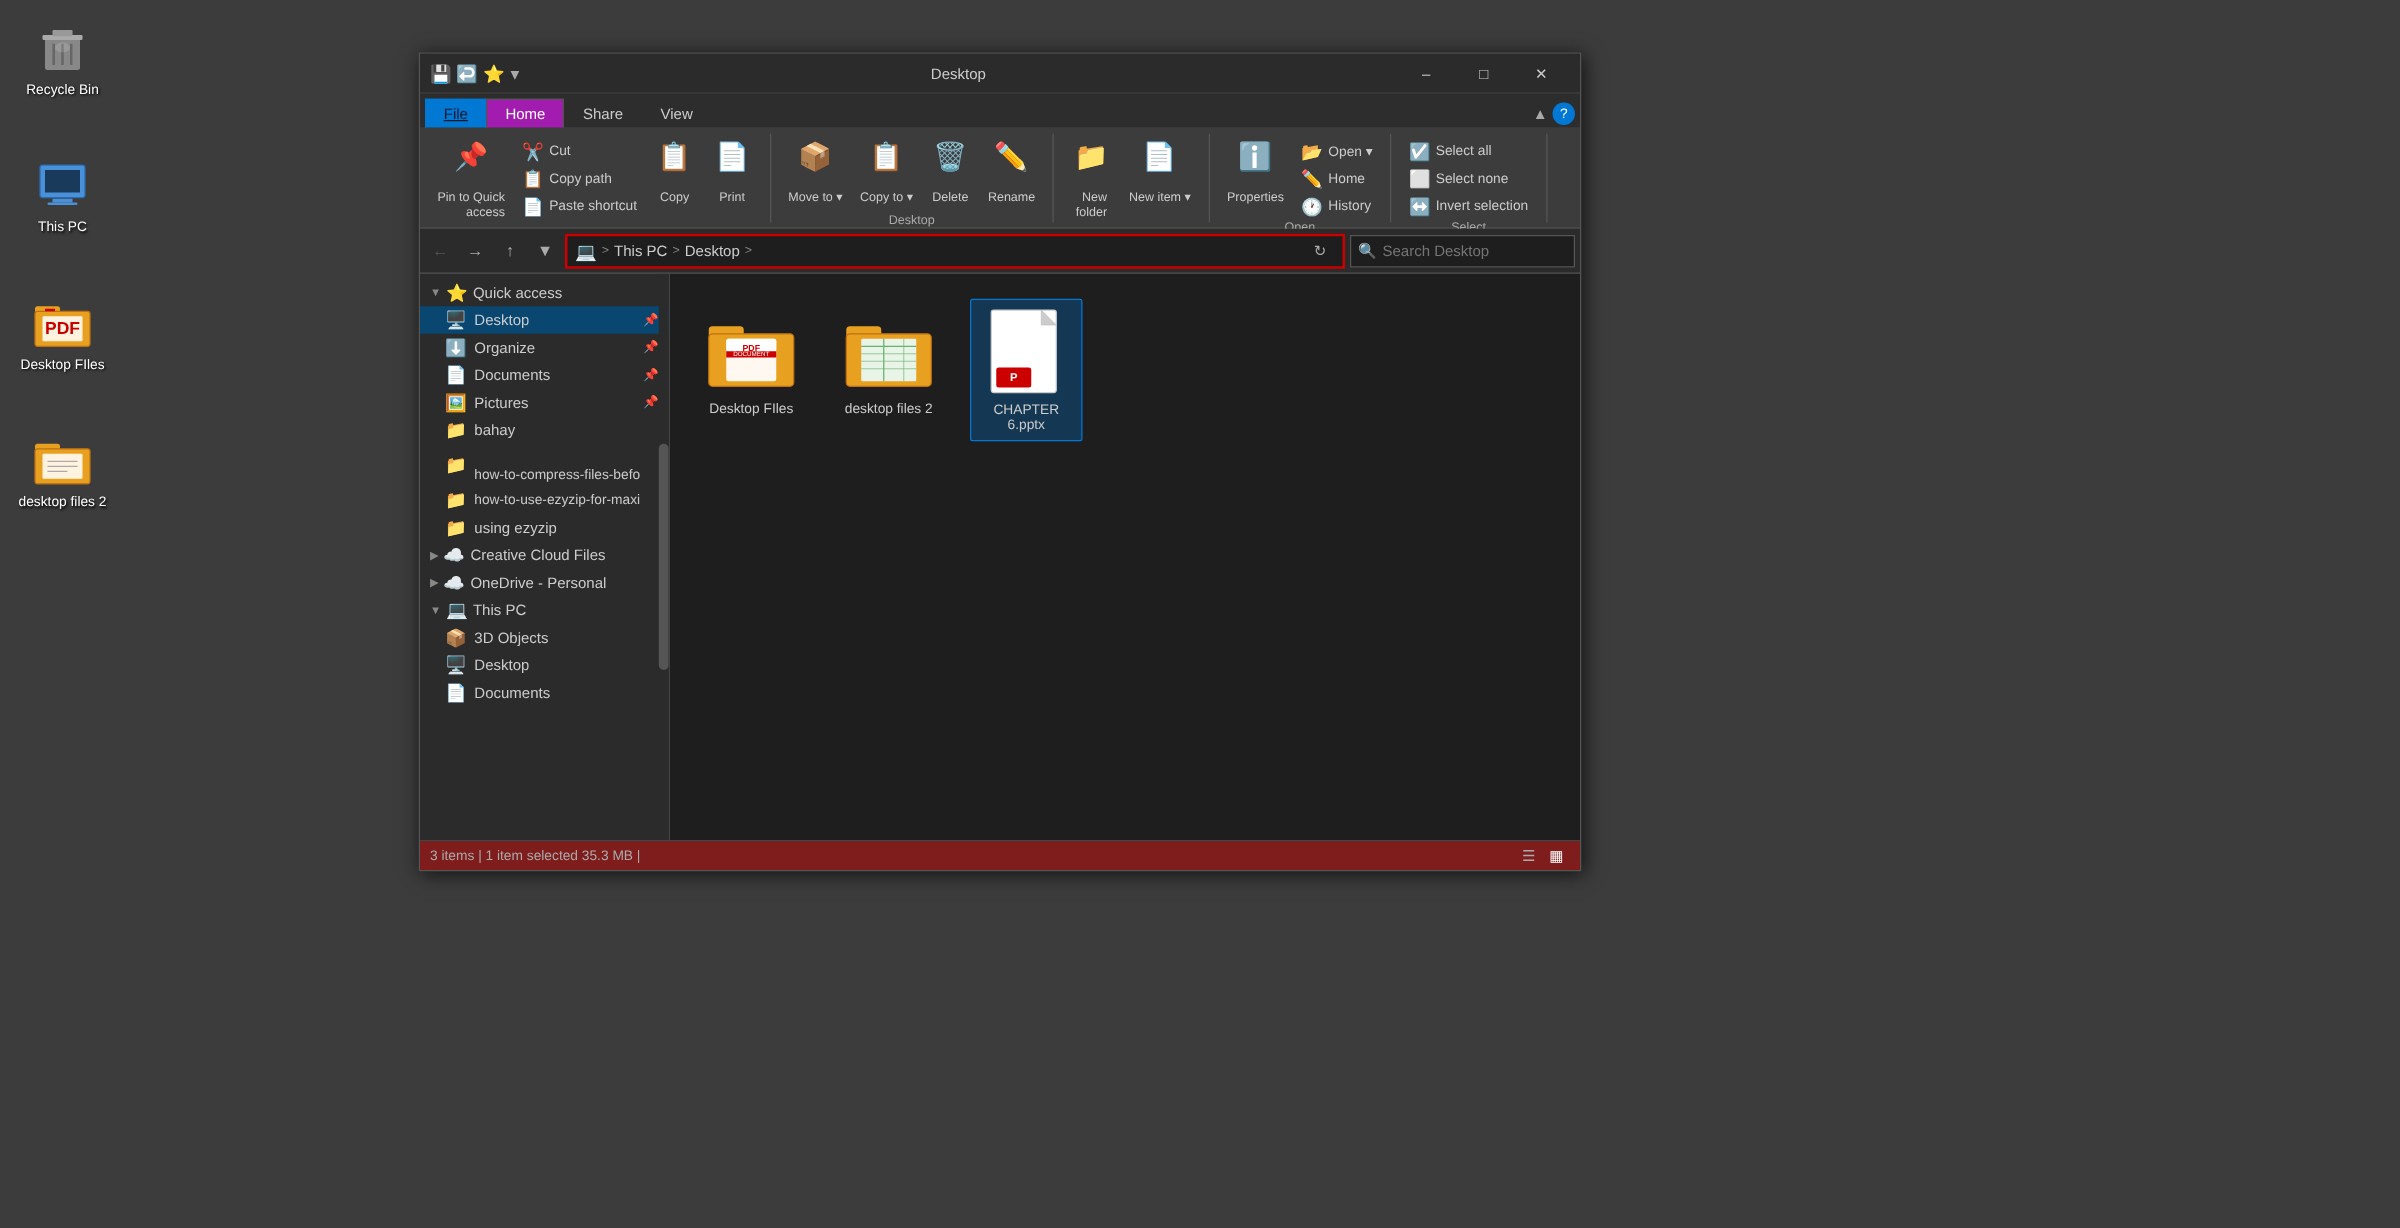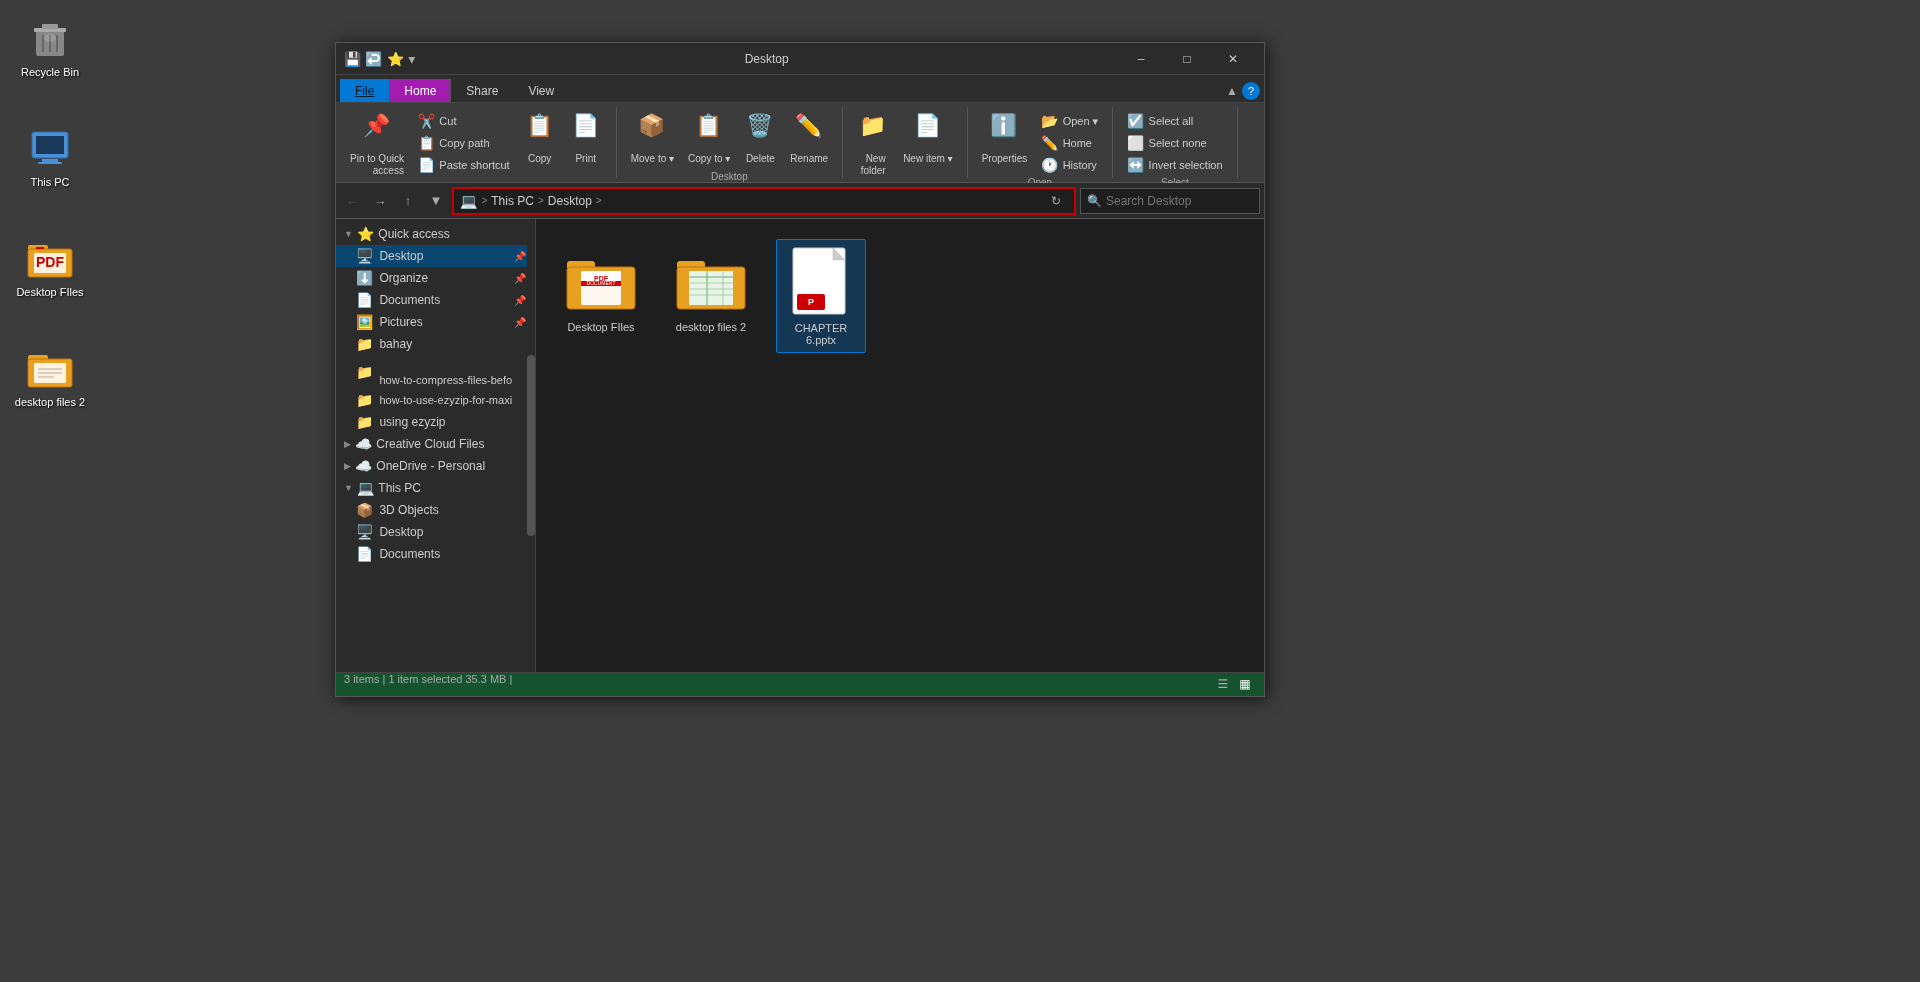--- a/index.html
+++ b/index.html
@@ -377,24 +377,24 @@
       font-size: 11px;
       color: #ccc;
       text-align: center;
       margin-top: 4px;
       word-break: break-word;
     }
 
     
     .status-bar {
       height: 24px;
-      background: #14532d;
+      background: #7f1d1d;
       border-top: 1px solid #444;
       display: flex;
-      align-items: flex-start;
+      align-items: center;
       padding: 0 8px;
       gap: 8px;
     }
     .status-text {
       font-size: 11px;
       color: #aaa;
       flex: 1;
     }
     .status-view-btns {
       display: flex;

